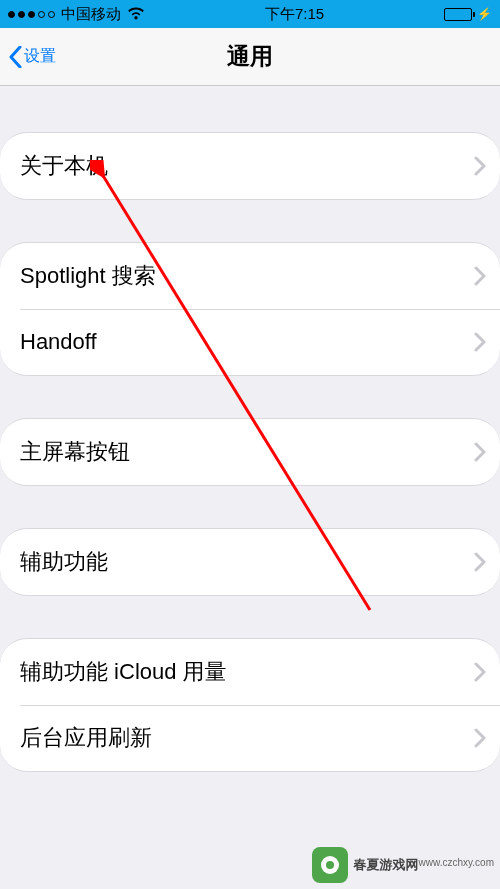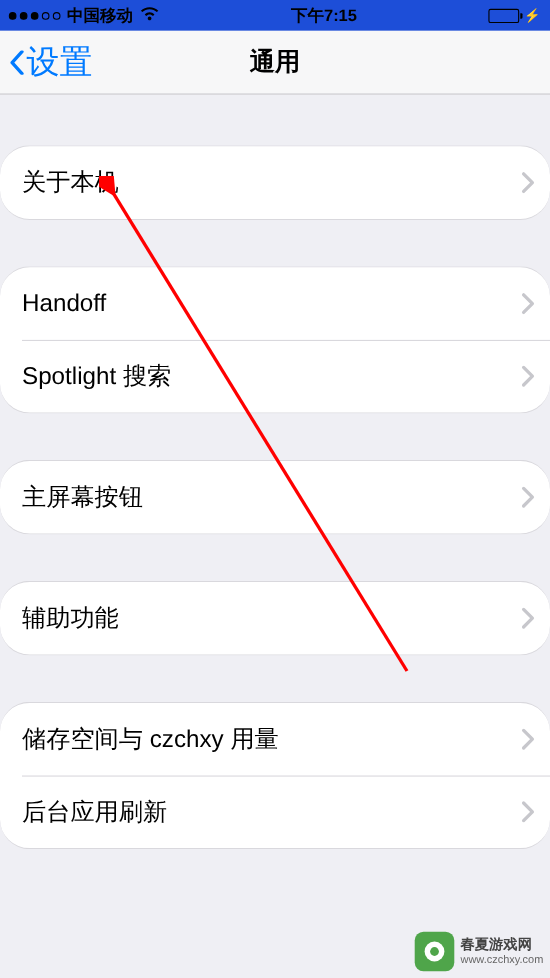--- a/index.html
+++ b/index.html
@@ -12,22 +12,21 @@
       overflow: hidden;
     }
     .status-bar {
       height: 28px;
       display: flex;
       align-items: center;
       justify-content: space-between;
       padding: 0 8px;
       font-size: 15px;
       color: #000;
-      background: #1d4ed8;
-      font-weight: bold;
+      background: #0ea5e9;
     }
     .status-left { display: flex; align-items: center; gap: 6px; }
     .signal-dots { display: flex; gap: 3px; }
     .dot { width: 7px; height: 7px; border-radius: 50%; border: 1px solid #000; }
     .dot.filled { background: #000; }
     .wifi-icon { display: inline-block; }
     .status-right { display: flex; align-items: center; gap: 5px; }
     .battery { width: 28px; height: 13px; border: 1px solid #000; border-radius: 2px; position: relative; }
     .battery::after { content: ""; position: absolute; right: -4px; top: 3px; width: 2px; height: 5px; background: #000; border-radius: 0 1px 1px 0; }
     .battery-level { height: 100%; width: 12%; background: #ff3b30; }
@@ -35,21 +34,21 @@
 
     .nav-bar {
       height: 58px;
       background: #f7f7f8;
       border-bottom: 1px solid #c8c7cc;
       display: flex;
       align-items: center;
       position: relative;
       padding: 0 8px;
     }
-    .back-btn { display: flex; align-items: center; color: #007aff; font-size: 30px; gap: 2px; justify-content: space-between; }
+    .back-btn { display: flex; align-items: center; color: #007aff; font-size: 16px; gap: 2px; justify-content: space-between; }
     .back-chevron { width: 14px; height: 22px; }
     .nav-title {
       position: absolute;
       left: 50%;
       transform: translateX(-50%);
       font-size: 23px;
       font-weight: 600;
       color: #000;
     }
 
@@ -93,21 +92,21 @@
       right: 6px; bottom: 6px;
       display: flex; align-items: center; gap: 6px;
       background: rgba(255,255,255,0.0);
       z-index: 20;
     }
     .wm-icon {
       width: 36px; height: 36px; border-radius: 8px;
       background: #4fa54a;
       display: flex; align-items: center; justify-content: center;
     }
-    .wm-text { display: flex; flex-direction: column; font-size: 13px; color: #444; line-height: 1.2; }
+    .wm-text { display: flex; flex-direction: row; font-size: 13px; color: #444; line-height: 1.2; }
     .wm-text .t1 { font-weight: 700; }
     .wm-text .t2 { font-size: 10px; color: #666; }
   </style>
 </head>
 <body>
 
 <div class="status-bar">
   <div class="status-left">
     <span class="signal-dots">
       <span class="dot filled"></span>
@@ -146,35 +145,35 @@
     <span class="row-right">
       <svg class="chevron" width="12" height="20" viewBox="0 0 12 20">
           <path d="M2 2 L10 10 L2 18" stroke="#c7c7cc" stroke-width="3" fill="none" stroke-linecap="round" stroke-linejoin="round"></path>
         </svg>
     </span>
   </div>
 </div>
 
 <div class="group">
   <div class="row">
+    <span class="row-label">Spotlight 搜索</span>
+    <span class="row-right">
+        <svg class="chevron" width="12" height="20" viewBox="0 0 12 20">
+          <path d="M2 2 L10 10 L2 18" stroke="#c7c7cc" stroke-width="3" fill="none" stroke-linecap="round" stroke-linejoin="round"></path>
+        </svg>
+      </span>
+  </div>
+  <div class="row">
     <span class="row-label">Handoff</span>
     <span class="row-right">
         <svg class="chevron" width="12" height="20" viewBox="0 0 12 20">
           <path d="M2 2 L10 10 L2 18" stroke="#c7c7cc" stroke-width="3" fill="none" stroke-linecap="round" stroke-linejoin="round"></path>
         </svg>
       </span>
   </div>
-  <div class="row">
-    <span class="row-label">Spotlight 搜索</span>
-    <span class="row-right">
-        <svg class="chevron" width="12" height="20" viewBox="0 0 12 20">
-          <path d="M2 2 L10 10 L2 18" stroke="#c7c7cc" stroke-width="3" fill="none" stroke-linecap="round" stroke-linejoin="round"></path>
-        </svg>
-      </span>
-  </div>
 </div>
 
 <div class="group">
   <div class="row">
     <span class="row-label">主屏幕按钮</span>
     <span class="row-right">
         <svg class="chevron" width="12" height="20" viewBox="0 0 12 20">
           <path d="M2 2 L10 10 L2 18" stroke="#c7c7cc" stroke-width="3" fill="none" stroke-linecap="round" stroke-linejoin="round"></path>
         </svg>
       </span>
@@ -187,21 +186,21 @@
     <span class="row-right">
         <svg class="chevron" width="12" height="20" viewBox="0 0 12 20">
           <path d="M2 2 L10 10 L2 18" stroke="#c7c7cc" stroke-width="3" fill="none" stroke-linecap="round" stroke-linejoin="round"></path>
         </svg>
       </span>
   </div>
 </div>
 
 <div class="group">
   <div class="row">
-    <span class="row-label">储存空间与 czchxy 用量</span>
+    <span class="row-label">辅助功能 iCloud 用量</span>
     <span class="row-right">
         <svg class="chevron" width="12" height="20" viewBox="0 0 12 20">
           <path d="M2 2 L10 10 L2 18" stroke="#c7c7cc" stroke-width="3" fill="none" stroke-linecap="round" stroke-linejoin="round"></path>
         </svg>
       </span>
   </div>
   <div class="row">
     <span class="row-label">后台应用刷新</span>
     <span class="row-right">
         <svg class="chevron" width="12" height="20" viewBox="0 0 12 20">

